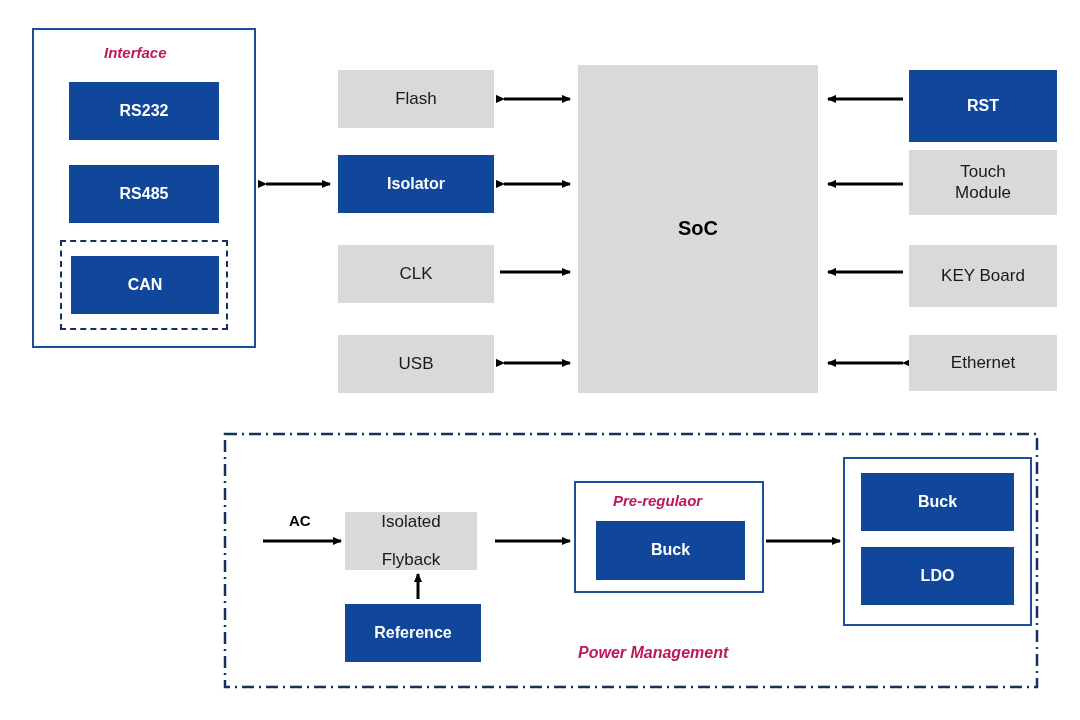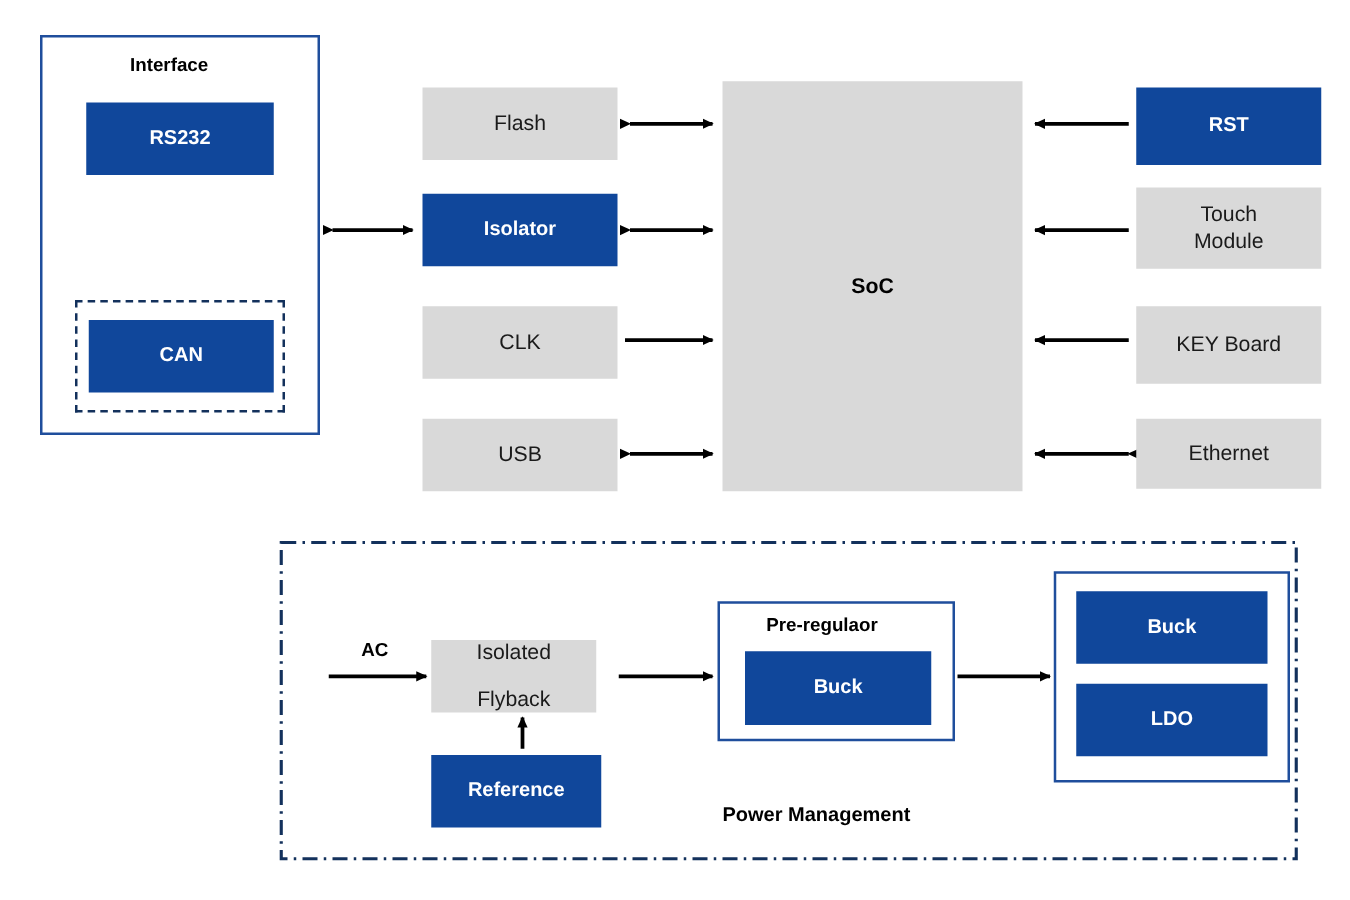--- a/index.html
+++ b/index.html
@@ -38,41 +38,42 @@
   .blk-gray {
     background: #D9D9D9;
     color: #1a1a1a;
     font-weight: normal;
     font-size: 17px;
   }
   .blk-soc {
     background: #D9D9D9;
     color: #000000;
     font-weight: bold;
-    font-size: 17px;
+    font-size: 20px;
   }
   
   .frame-solid {
     position: absolute;
     box-sizing: border-box;
     border: 2px solid #1F4E9C;
     background: transparent;
   }
   .frame-dashed {
     position: absolute;
     box-sizing: border-box;
     border: 2px dashed #13315C;
     background: transparent;
   }
   .frame-label {
     position: absolute;
     font-weight: bold;
     font-size: 15px;
-    color: #000000;
+    color: #be185d;
     white-space: nowrap;
+    font-style: italic;
   }
   .frame-label.big {
     font-size: 16px;
   }
   
   #wires {
     position: absolute;
     left: 0;
     top: 0;
     width: 1080px;
@@ -162,35 +163,36 @@
     <g>
       <rect x="225" y="434" width="812" height="253" fill="none" stroke="#13315C" stroke-width="2.5" stroke-dasharray="12 5 2 5" stroke-linecap="butt"></rect>
     </g>
   </svg>
 
   <div class="frame-solid" style="left:32px; top:28px; width:224px; height:320px;"></div>
   <div class="frame-label" style="left:104px; top:44px;">Interface</div>
 
   <div class="blk blk-blue" style="left:69px; top:82px; width:150px; height:58px;">RS232</div>
 
+  <div class="blk blk-blue" style="left:69px; top:165px; width:150px; height:58px;">RS485</div>
 
   <div class="frame-dashed" style="left:60px; top:240px; width:168px; height:90px;"></div>
   <div class="blk blk-blue" style="left:71px; top:256px; width:148px; height:58px;">CAN</div>
 
   <div class="blk blk-gray" style="left:338px; top:70px; width:156px; height:58px;">Flash</div>
 
   <div class="blk blk-blue" style="left:338px; top:155px; width:156px; height:58px;">Isolator</div>
 
   <div class="blk blk-gray" style="left:338px; top:245px; width:156px; height:58px;">CLK</div>
 
   <div class="blk blk-gray" style="left:338px; top:335px; width:156px; height:58px;">USB</div>
 
   <div class="blk blk-soc" style="left:578px; top:65px; width:240px; height:328px;">SoC</div>
 
-  <div class="blk blk-blue" style="left:909px; top:70px; width:148px; height:62px;">RST</div>
+  <div class="blk blk-blue" style="left:909px; top:70px; width:148px; height:72px;">RST</div>
 
   <div class="blk blk-gray" style="left:909px; top:150px; width:148px; height:65px; flex-direction:column;">
     <span>Touch</span>
     <span>Module</span>
   </div>
 
   <div class="blk blk-gray" style="left:909px; top:245px; width:148px; height:62px;">KEY Board</div>
 
   <div class="blk blk-gray" style="left:909px; top:335px; width:148px; height:56px;">Ethernet</div>
 

